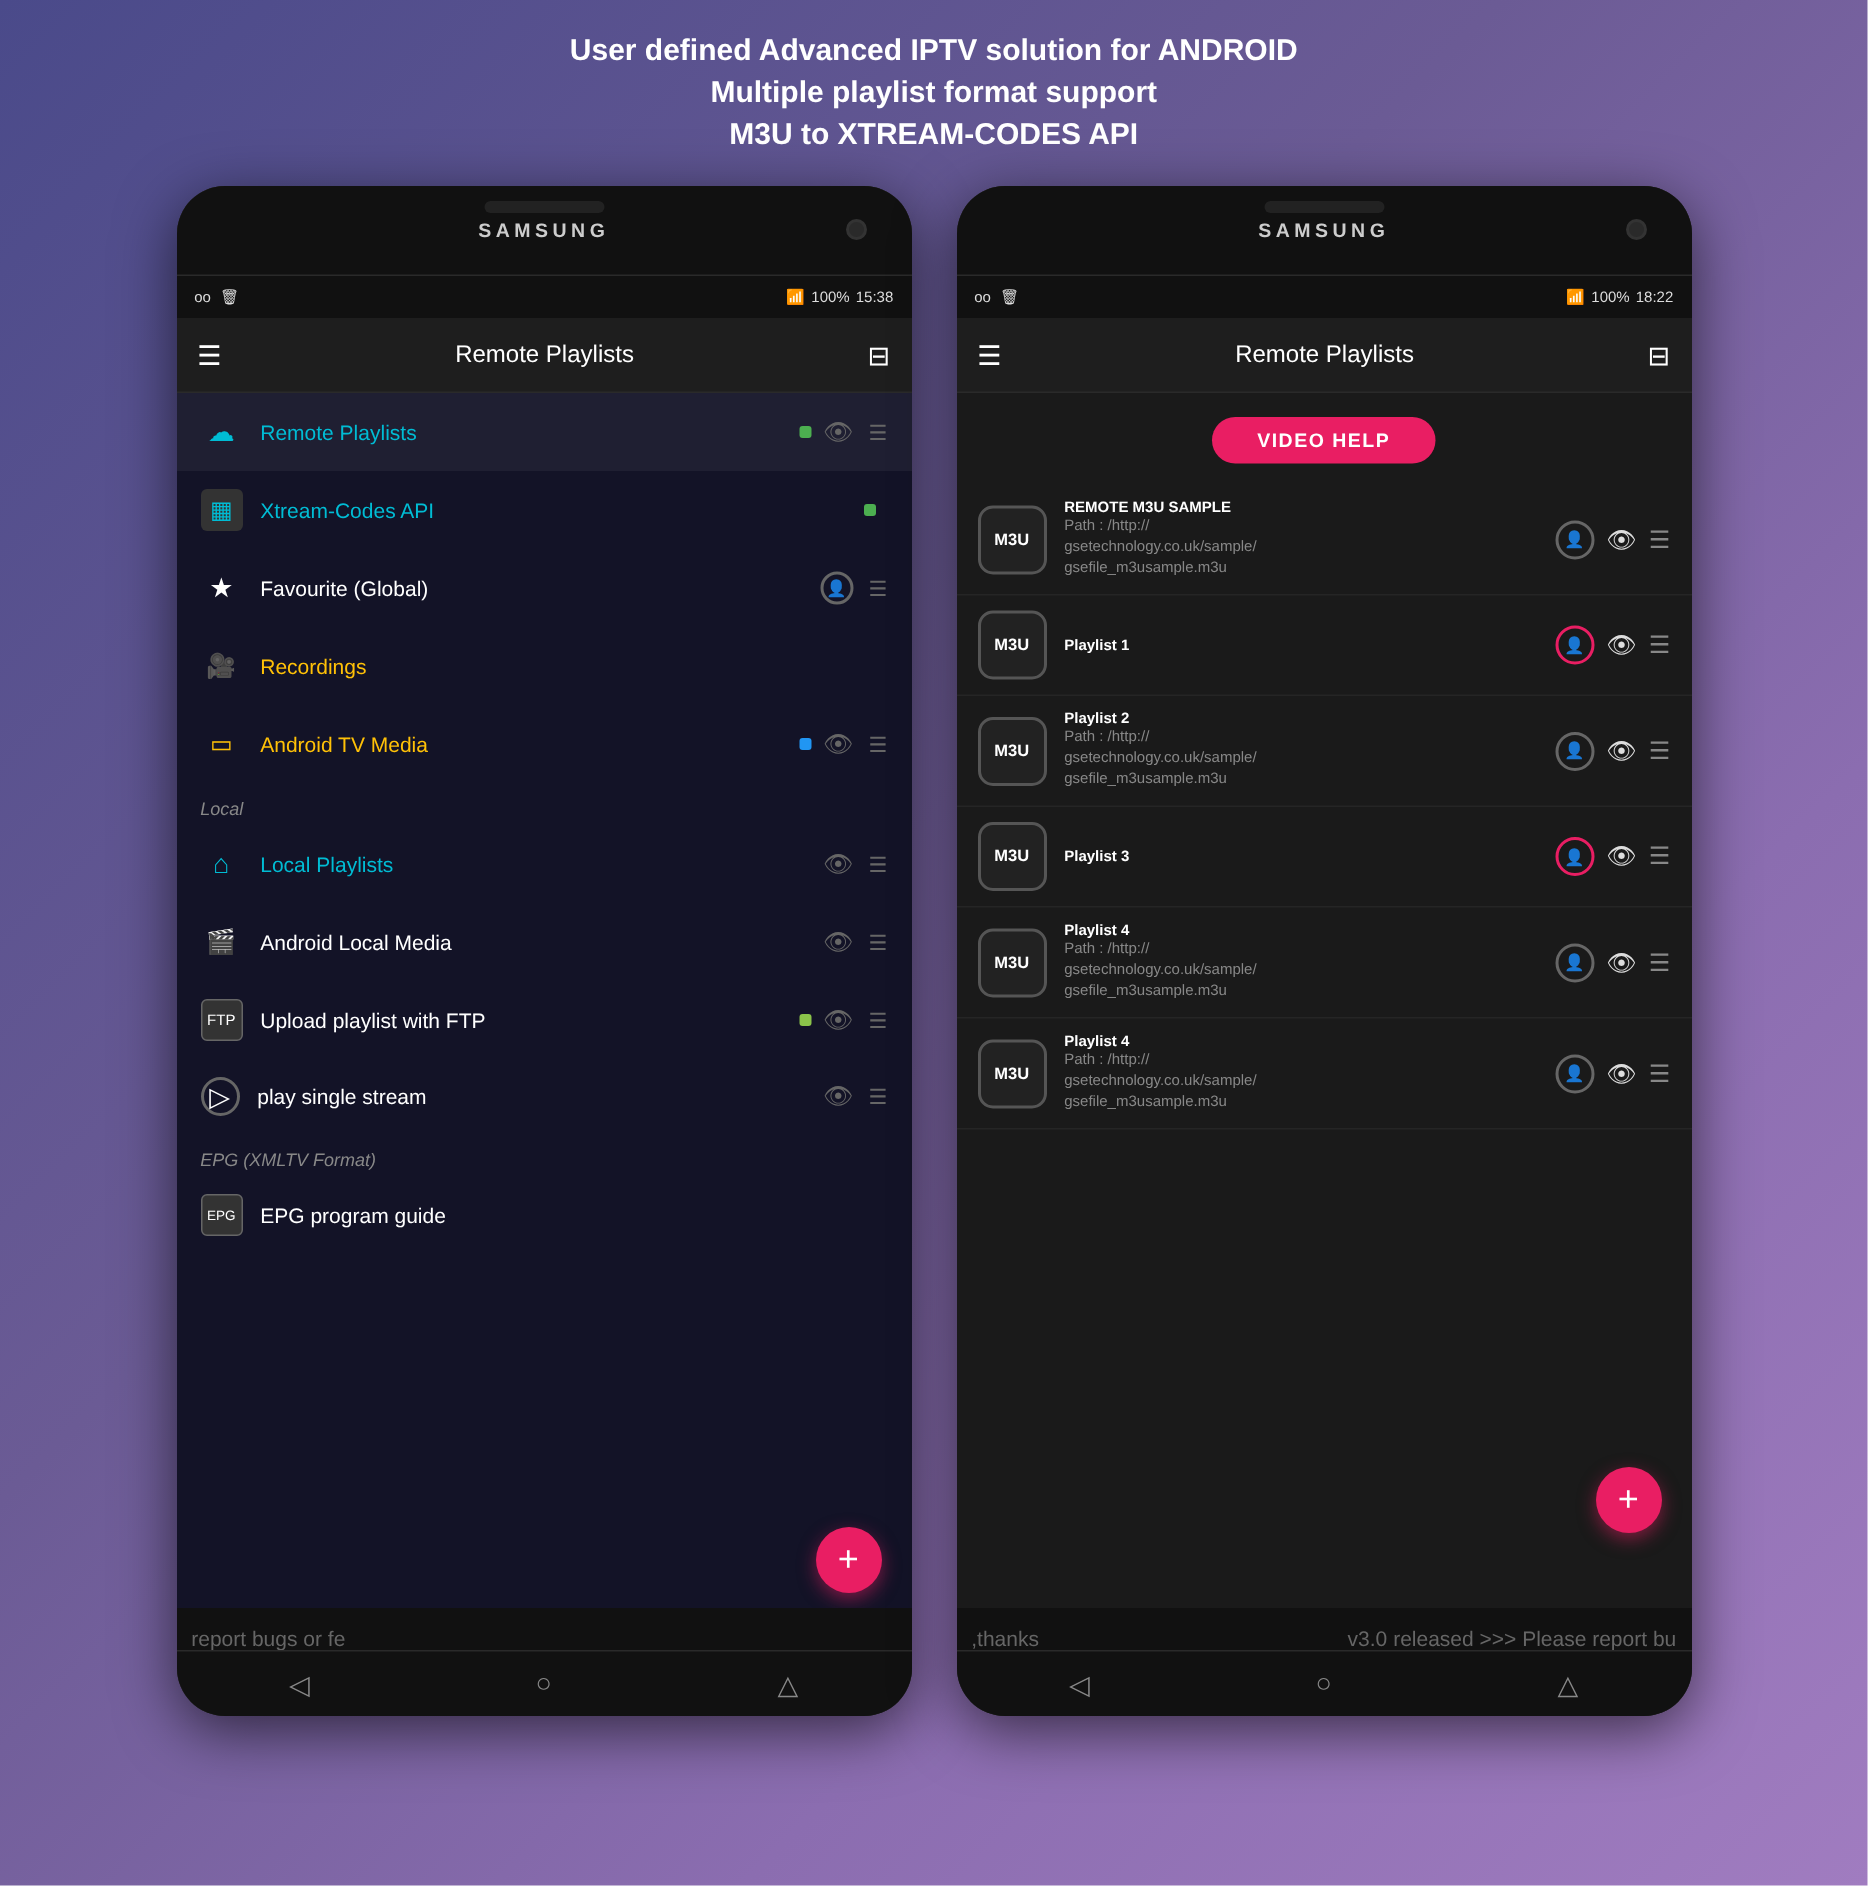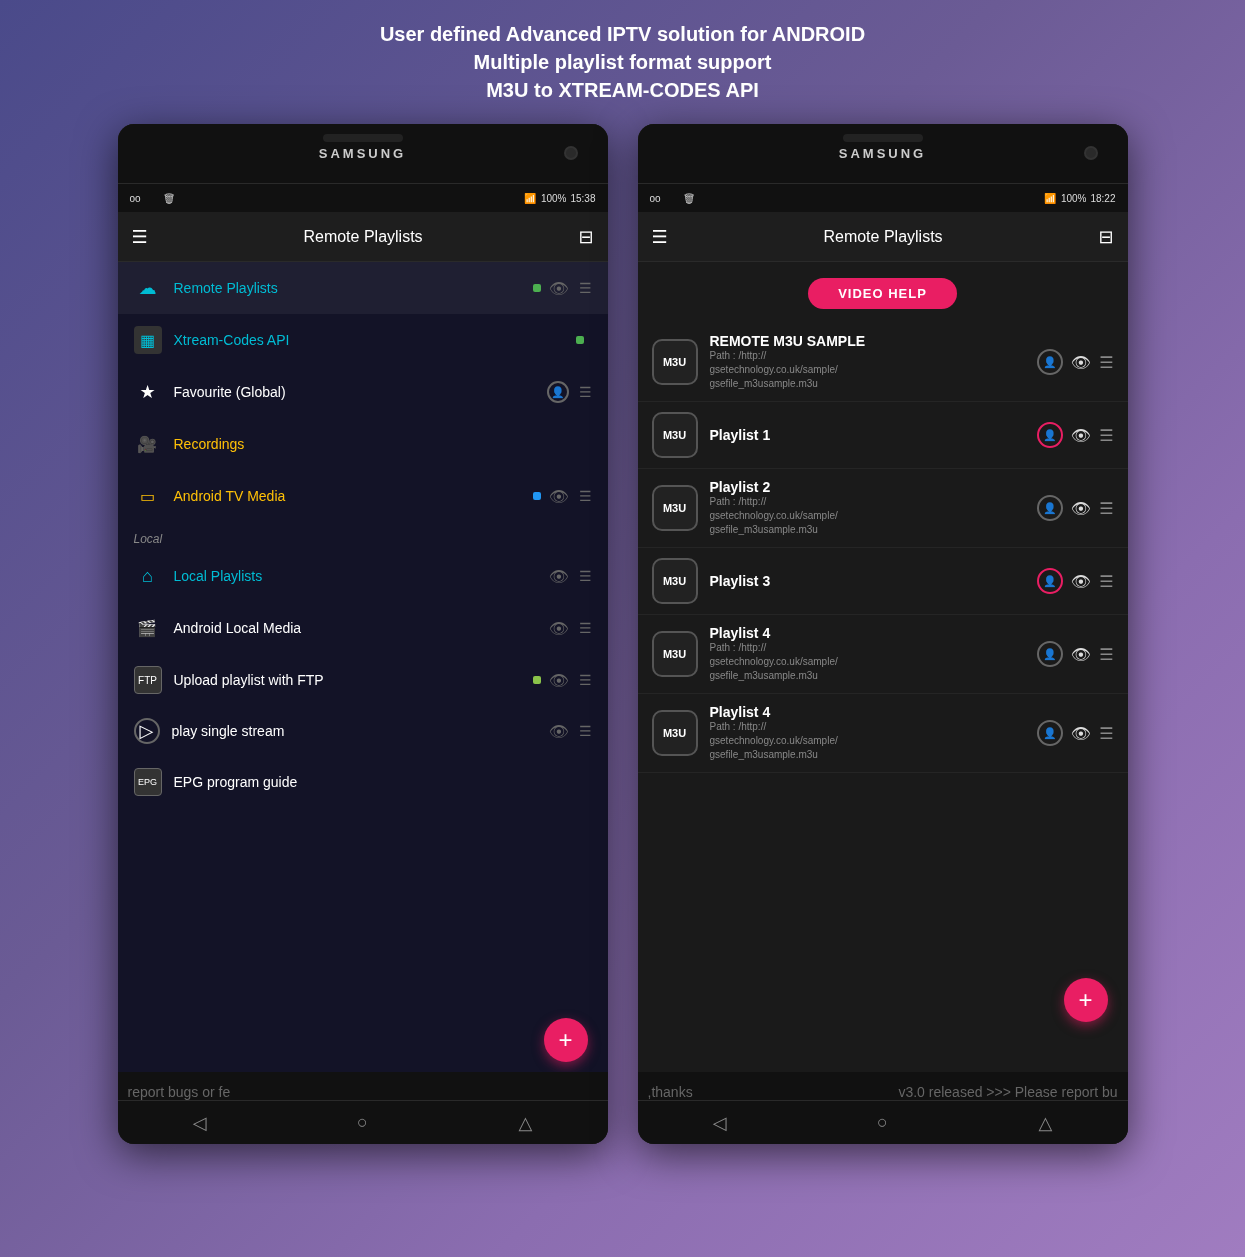--- a/index.html
+++ b/index.html
@@ -28,21 +28,21 @@
       display: flex;
       gap: 30px;
       justify-content: center;
       align-items: flex-start;
     }
     
     .phone {
       width: 490px;
       height: 1020px;
       background: #1a1a1a;
-      border-radius: 16px;
+      border-radius: 32px;
       position: relative;
       box-shadow: 0 10px 40px rgba(0,0,0,0.6), inset 0 0 0 2px #333;
       overflow: hidden;
       display: flex;
       flex-direction: column;
     }
     .phone-top {
       background: #111;
       height: 60px;
       display: flex;
@@ -87,21 +87,21 @@
       background: #111;
       height: 28px;
       display: flex;
       align-items: center;
       justify-content: space-between;
       padding: 0 12px;
       font-size: 11px;
       color: #ddd;
       flex-shrink: 0;
     }
-    .status-left { display: flex; gap: 22px; align-items: center; justify-content: center; }
+    .status-left { display: flex; gap: 6px; align-items: center; justify-content: center; }
     .status-right { display: flex; gap: 4px; align-items: center; font-size: 10px; }
     
     .app-header {
       background: #1e1e1e;
       height: 50px;
       display: flex;
       align-items: center;
       padding: 0 14px;
       gap: 10px;
       flex-shrink: 0;
@@ -207,21 +207,21 @@
       background: #222;
       border: 2px solid #555;
       border-radius: 10px;
       display: flex; align-items: center; justify-content: center;
       color: #fff;
       font-size: 11px;
       font-weight: 700;
       flex-shrink: 0;
     }
     .playlist-info { flex: 1; }
-    .playlist-name { color: #fff; font-size: 14px; font-weight: 600; }
+    .playlist-name { color: #fff; font-size: 10px; font-weight: 600; }
     .playlist-path { color: #888; font-size: 10px; line-height: 1.4; }
     .playlist-actions {
       display: flex;
       align-items: center;
       gap: 8px;
     }
     .person-circle {
       width: 26px; height: 26px;
       border: 2px solid #666;
       border-radius: 50%;
@@ -388,20 +388,21 @@
 
         <div class="menu-item">
           <div class="menu-item-icon" style="color:#fff; font-size:18px; border:2px solid #666; border-radius:50%; width:26px; height:26px; display:flex; align-items:center; justify-content:center;">▷</div>
           <span class="menu-item-label white">play single stream</span>
           <div class="menu-item-actions">
             <span style="font-size:16px; color:#666;">👁</span>
             <span style="font-size:14px; color:#666;">☰</span>
           </div>
         </div>
 
+        <div class="sidebar-section-label">EPG (XMLTV Format)</div>
 
         <div class="menu-item">
           <div class="menu-item-icon" style="color:#fff; font-size:9px; background:#333; border-radius:4px; padding:2px 3px; border:1px solid #666;">EPG</div>
           <span class="menu-item-label white">EPG program guide</span>
         </div>
       </div>
 
       <div class="fab" style="bottom: 10px;">
         <span>+</span>
       </div>

